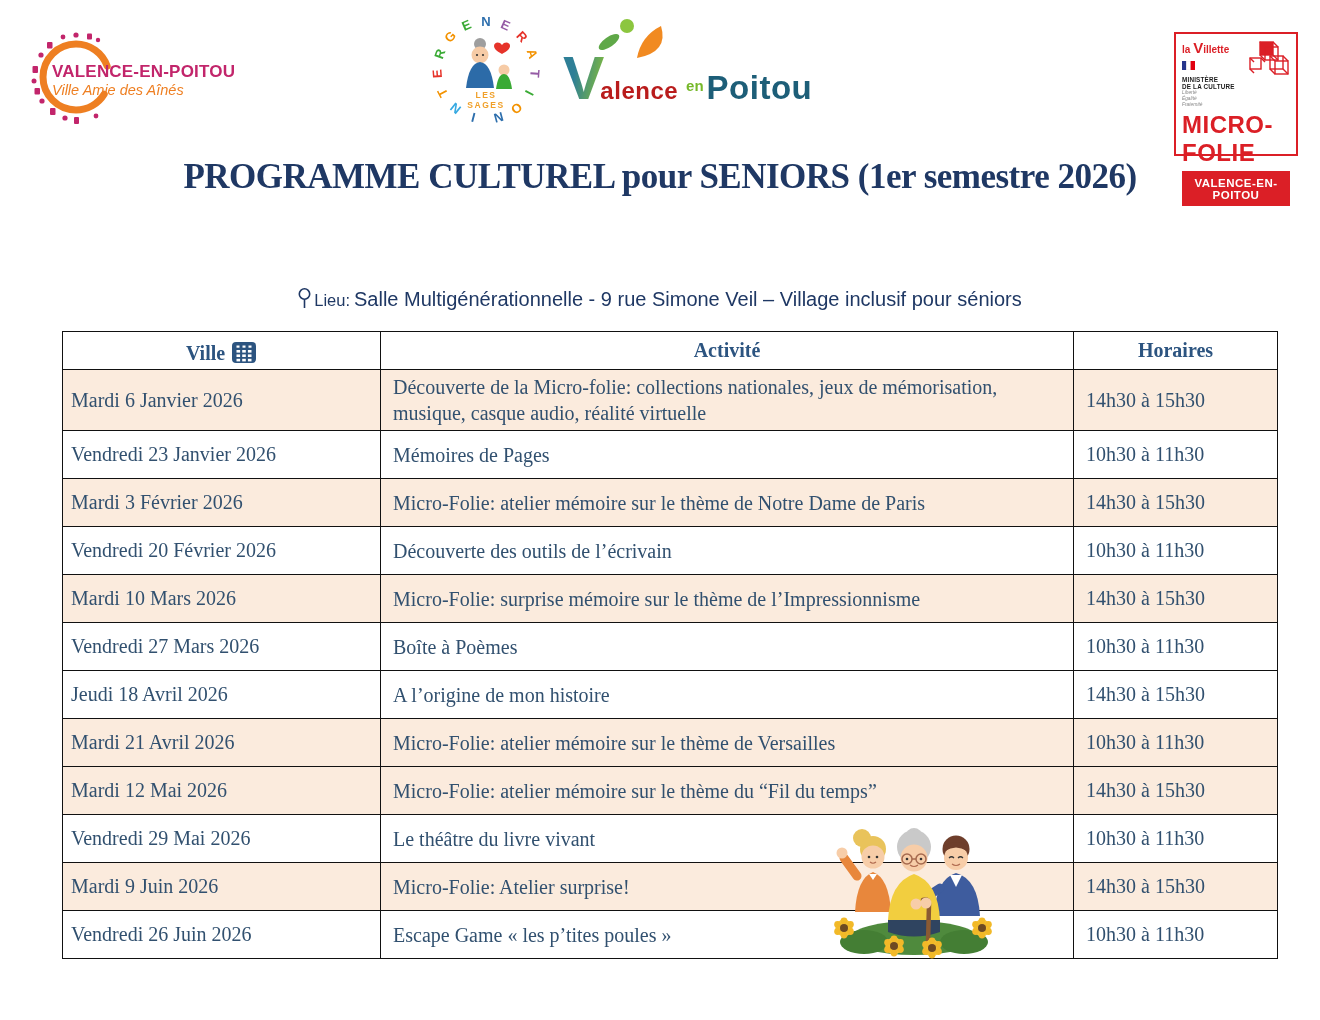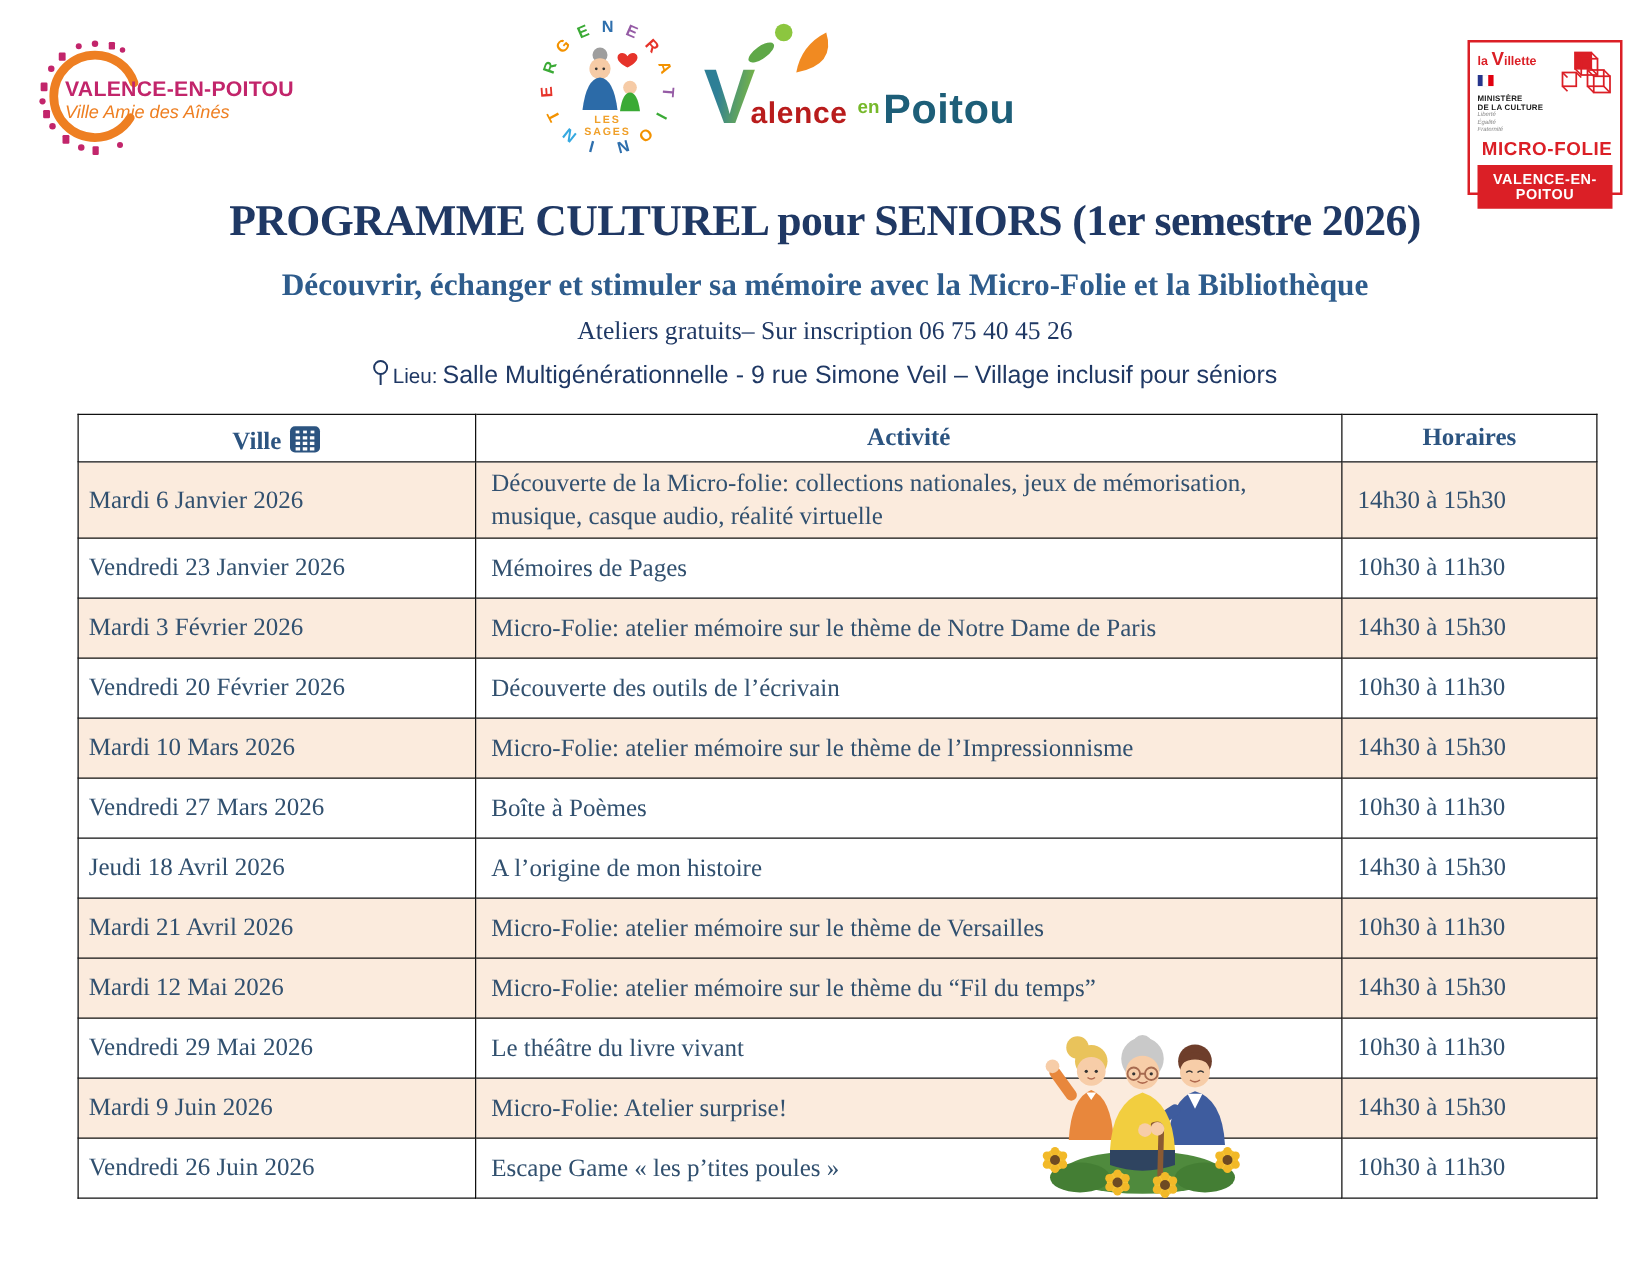--- a/index.html
+++ b/index.html
@@ -33,21 +33,21 @@
   .vp-leaves{position:absolute;left:28px;top:-8px;}
 
   .logo-mf{position:absolute;left:1174px;top:32px;width:124px;height:124px;box-sizing:border-box;
            border:2.5px solid var(--red,#DB1F26);background:#fff;padding:5px 6px;
            font-family:"Liberation Sans",sans-serif;}
   .mf-top{display:flex;justify-content:space-between;align-items:flex-start;}
   .mf-lv{color:var(--red,#DB1F26);font-weight:bold;font-size:10px;white-space:nowrap;}
   .lv-v{font-size:15px;}
   .mf-min{margin-top:2px;font-size:6.3px;font-weight:bold;color:#1a1a1a;line-height:1.15;letter-spacing:.2px;}
   .mf-motto{font-size:4.8px;font-style:italic;color:#888;line-height:1.2;}
-  .mf-title{margin-top:3px;text-align:right;font-size:15px;font-weight:900;
+  .mf-title{margin-top:3px;text-align:left;font-size:24px;font-weight:900;
             color:var(--red,#DB1F26);letter-spacing:.5px;}
   .mf-banner{margin-top:4px;background:var(--red,#DB1F26);color:#fff;text-align:center;
              font-size:11.5px;font-weight:bold;letter-spacing:.5px;padding:6px 0 5px;}
 
   
   .doc-title{position:absolute;left:0;right:0;top:157px;text-align:center;
              font-size:35px;font-weight:bold;color:var(--navy,#1F3864);letter-spacing:-.5px;}
   .doc-subtitle{position:absolute;left:0;right:0;top:215px;text-align:center;
                 font-size:25px;font-weight:bold;color:var(--steel,#2E5C8C);}
   .doc-info{position:absolute;left:0;right:0;top:254px;text-align:center;
@@ -190,22 +190,20 @@
             <line x1="13" y1="19" x2="17" y2="23"></line>
             <line x1="2" y1="30" x2="6" y2="34"></line>
         </g>
       </svg>
     </div>
     <div class="mf-title">MICRO-FOLIE</div>
     <div class="mf-banner">VALENCE-EN-POITOU</div>
   </div>
 
   <div class="doc-title">PROGRAMME CULTUREL pour SENIORS (1er semestre 2026)</div>
-  <div class="doc-subtitle">Découvrir, échanger et stimuler sa mémoire avec la Micro-Folie et la Bibliothèque</div>
-  <div class="doc-info">Ateliers gratuits– Sur inscription 06 75 40 45 26</div>
   <div class="doc-loc">
     <svg class="pin" width="13" height="22" viewBox="0 0 13 22">
       <circle cx="6.5" cy="7" r="5.2" fill="none" stroke="#1F3864" stroke-width="1.6"></circle>
       <line x1="6.5" y1="12.4" x2="6.5" y2="21" stroke="#1F3864" stroke-width="1.6"></line>
     </svg><span class="loc-label">Lieu:</span><span>Salle Multigénérationnelle - 9 rue Simone Veil – Village inclusif pour séniors</span>
   </div>
 
   <table class="sched">
     <colgroup>
         <col class="c-date">
@@ -249,21 +247,21 @@
           <td class="col-activity">Micro-Folie: atelier mémoire sur le thème de Notre Dame de Paris</td>
           <td class="col-time">14h30 à 15h30</td>
         </tr>
         <tr>
           <td class="col-date">Vendredi 20 Février 2026</td>
           <td class="col-activity">Découverte des outils de l’écrivain</td>
           <td class="col-time">10h30 à 11h30</td>
         </tr>
         <tr class="shaded">
           <td class="col-date">Mardi 10 Mars 2026</td>
-          <td class="col-activity">Micro-Folie: atelier mémoire sur le thème de l’Impressionnisme</td>
+          <td class="col-activity">Micro-Folie: surprise mémoire sur le thème de l’Impressionnisme</td>
           <td class="col-time">14h30 à 15h30</td>
         </tr>
         <tr>
           <td class="col-date">Vendredi 27 Mars 2026</td>
           <td class="col-activity">Boîte à Poèmes</td>
           <td class="col-time">10h30 à 11h30</td>
         </tr>
         <tr>
           <td class="col-date">Jeudi 18 Avril 2026</td>
           <td class="col-activity">A l’origine de mon histoire</td>

